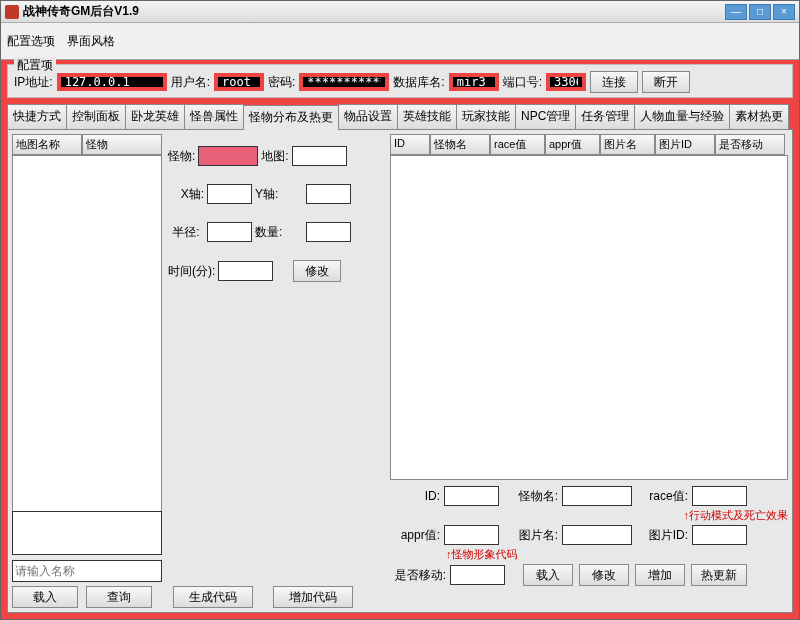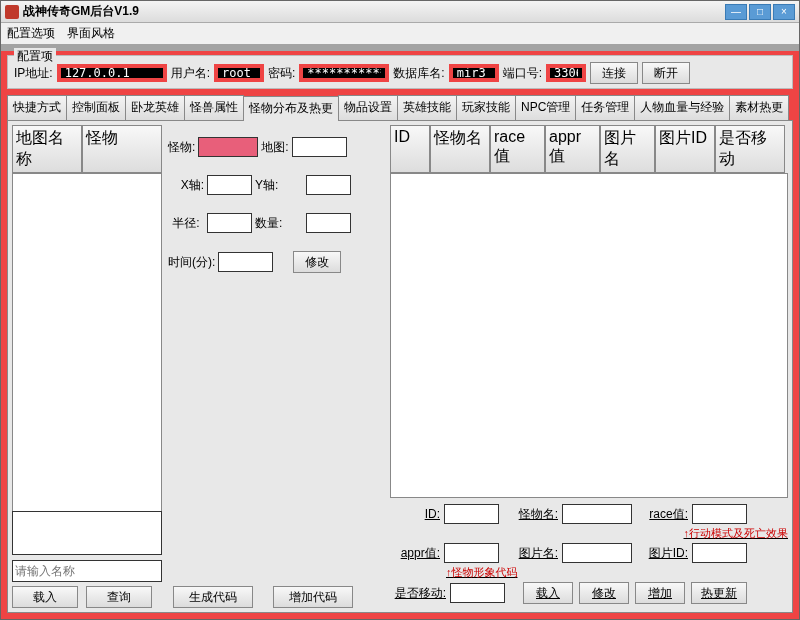--- a/index.html
+++ b/index.html
@@ -3,50 +3,50 @@
 <meta charset="utf-8">
 <style>
 * { box-sizing: border-box; margin: 0; padding: 0; }
 body { font-family: "Microsoft YaHei", SimSun, Arial, sans-serif; font-size: 12px; background: #fff; }
 .window { width: 800px; height: 620px; border: 1px solid #666; background: #ef4444; display: flex; flex-direction: column; }
 .titlebar { height: 22px; background: linear-gradient(#f4f4f4,#dcdcdc); display: flex; align-items: center; padding: 0 4px; border-bottom: 1px solid #aaa; }
 .titlebar .app-icon { width: 14px; height: 14px; background: #c0392b; border-radius: 2px; margin-right: 4px; }
 .titlebar .title { font-weight: bold; font-size: 12px; }
 .winbtns { margin-left: auto; display: flex; gap: 2px; }
 .winbtn { width: 22px; height: 16px; background: #5a9bd5; color: #fff; font-size: 10px; display: flex; align-items: center; justify-content: center; border: 1px solid #3a7bb5; cursor: pointer; }
-.menubar { height: 28px; background: #f0f0f0; display: flex; align-items: center; padding: 0 6px; gap: 12px; border-bottom: 7px solid #a3a3a3; }
+.menubar { height: 37px; background: #f0f0f0; display: flex; align-items: center; padding: 0 6px; gap: 12px; border-bottom: 1px solid #a3a3a3; }
 .menubar span { cursor: pointer; }
 .config-group { margin: 4px 6px 2px; border: 1px solid #bbb; padding: 6px 6px 4px; position: relative; background: #e8e8e8; }
 .config-group .legend { position: absolute; top: -8px; left: 6px; background: #e8e8e8; padding: 0 3px; font-size: 12px; }
 .config-row { display: flex; align-items: center; gap: 4px; flex-wrap: nowrap; }
 .config-row label { font-size: 12px; white-space: nowrap; }
 .blackbox { background: #000; color: #fff; border: 4px solid #ef4444; padding: 2px 4px; font-family: monospace; font-size: 12px; height: 18px; }
 .btn { background: linear-gradient(#f8f8f8,#dcdcdc); border: 1px solid #888; padding: 2px 4px; font-size: 12px; cursor: pointer; text-align: center; min-width: 48px; height: 22px; }
 .tabs { display: flex; margin: 4px 6px 0; border-bottom: 1px solid #888; }
 .tab { border: 1px solid #888; border-bottom: none; padding: 3px 5px; background: linear-gradient(#f4f4f4,#ddd); font-size: 12px; margin-right: -1px; cursor: pointer; white-space: nowrap; }
 .tab.active { background: #e8e8e8; position: relative; top: 1px; padding-bottom: 4px; }
 .content { flex: 1; margin: 0 6px 6px; border: 1px solid #888; border-top: none; background: #e8e8e8; position: relative; }
 .left-panel { position: absolute; left: 4px; top: 4px; width: 150px; height: 390px; }
 .table-head { display: flex; }
-.th { border: 1px solid #888; background: linear-gradient(#f8f8f8,#ddd); padding: 2px 3px; font-size: 16px; text-align: left; overflow: hidden; }
+.th { border: 1px solid #888; background: linear-gradient(#f8f8f8,#ddd); padding: 2px 3px; font-size: 11px; text-align: left; overflow: hidden; }
 .table-body { border: 1px solid #888; background: #fff; height: 370px; overflow: auto; }
 .mid-panel { position: absolute; left: 160px; top: 16px; width: 215px; }
 .mid-row { display: flex; align-items: center; margin-bottom: 18px; gap: 3px; }
 .mid-row label { font-size: 12px; white-space: nowrap; }
 .fld { border: 1px solid #333; background: #fff; height: 20px; padding: 1px 3px; font-size: 12px; }
 .fld.highlight { background: #e85f7a; }
 .right-panel { position: absolute; right: 4px; top: 4px; width: 398px; }
 .rtable-body { border: 1px solid #888; background: #fff; height: 325px; overflow: auto; }
 .hint { font-size: 11px; color: #c00; white-space: nowrap; }
 .bottom-left { position: absolute; left: 4px; bottom: 30px; width: 150px; }
 .textarea { border: 1px solid #333; background: #fff; width: 150px; height: 44px; resize: none; font-size: 12px; padding: 2px; }
 .name-input { border: 1px solid #333; background: #fff; width: 150px; height: 22px; padding: 2px; font-size: 12px; margin-top: 2px; color: #888; }
 .bottom-btns-left { position: absolute; left: 4px; bottom: 4px; display: flex; gap: 8px; }
 .bottom-btns-mid { position: absolute; left: 165px; bottom: 4px; display: flex; gap: 20px; }
-.detail-grid { margin-top: 6px; text-decoration: underline; }
+.detail-grid { margin-top: 6px; }
 .drow { display: flex; align-items: center; gap: 4px; margin-bottom: 2px; }
 .drow label { font-size: 12px; text-align: right; white-space: nowrap; }
 .right-btns { display: flex; gap: 6px; }
 </style>
 </head>
 <body>
 
 <div class="window">
   <div class="titlebar">
     <div class="app-icon"></div>

